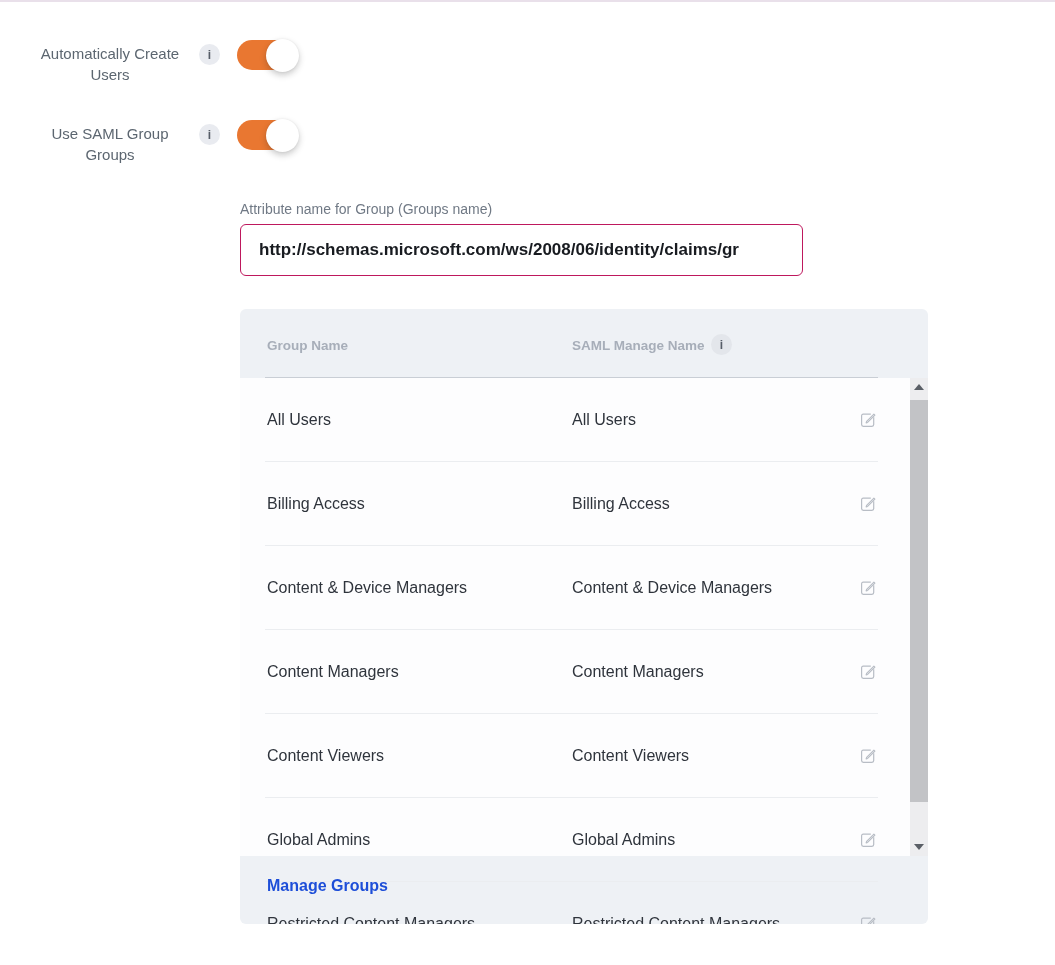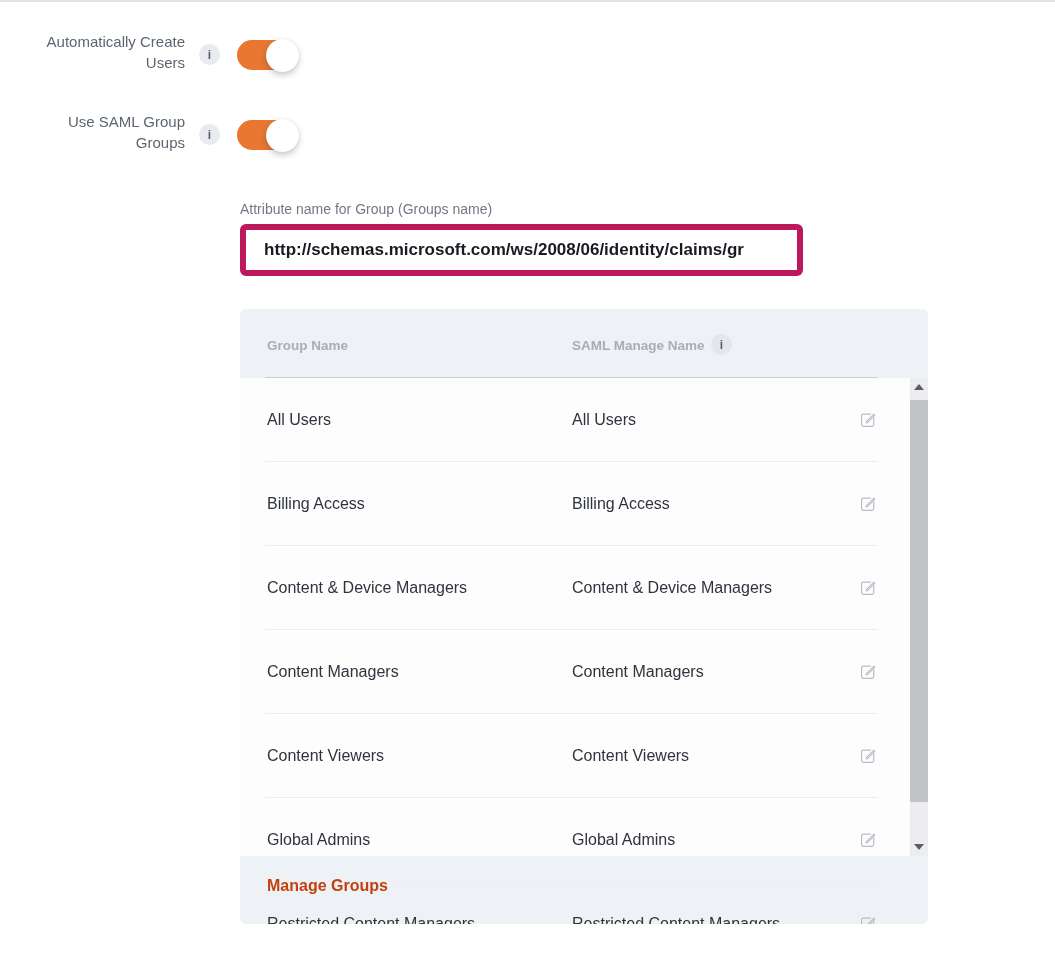--- a/index.html
+++ b/index.html
@@ -2,36 +2,36 @@
 <html><head>
 <meta charset="utf-8">
 <style>
   html,body { margin:0; padding:0; background:#ffffff; }
   body { font-family:"Liberation Sans", sans-serif; }
   #page { position:relative; width:1055px; height:965px; background:#fff; overflow:hidden; }
 
   .top-line { position:absolute; left:0; top:0; width:1055px; height:2px; background:#e9e0ea; }
 
   
-  .toggle-label { position:absolute; width:150px; text-align:right;
-    font-size:15px; line-height:21px; color:#5c6670; }
+  .toggle-label { position:absolute; width:150px; text-align:center;
+    font-size:15px; line-height:21px; color:#5c6670;margin-top:12px; }
   .info-icon { position:absolute; width:21px; height:21px; border-radius:50%;
     background:#e9ebf0; color:#565d68; font-size:12px; font-weight:bold;
     display:flex; align-items:center; justify-content:center; cursor:default; }
   .toggle { position:absolute; width:62px; height:32px; cursor:pointer; }
   .toggle .pill { position:absolute; left:0; top:1px; width:54px; height:30px;
     border-radius:15px; background:#e97731; }
   .toggle .knob { position:absolute; left:29px; top:0; width:33px; height:33px;
     border-radius:50%; background:#fff;
     box-shadow:0 3px 6px rgba(40,40,40,.25), 0 0 2px rgba(0,0,0,.08); }
 
   
   .attr-label { position:absolute; left:240px; top:201px; font-size:14px; color:#707985; }
   .attr-input-wrap { position:absolute; left:240px; top:224px; width:563px; height:52px;
-    background:#fff; border:6px solid #be185d; border-radius:6px; box-sizing:border-box; }
+    background:#fff; border:1px solid #be185d; border-radius:6px; box-sizing:border-box; }
   .attr-input-wrap input { width:100%; height:100%; border:none; outline:none; background:transparent;
     padding:0 18px; box-sizing:border-box; font-family:"Liberation Sans", sans-serif;
     font-size:17px; font-weight:bold; color:#181b20; white-space:nowrap; overflow:hidden; }
 
   
   .panel { position:absolute; left:240px; top:296px; width:688px; height:615px;
     background:#eef1f5; border-radius:6px; overflow:hidden;margin-top:13px; }
   .th { position:absolute; top:29px; font-size:13.5px; font-weight:bold; color:#a7aeb9; }
   .th1 { left:27px; }
   .th2 { left:332px; }
@@ -54,21 +54,21 @@
     display:flex; align-items:center; justify-content:center; cursor:pointer; }
   .scroll-btn.up { top:0; }
   .scroll-btn.down { bottom:0; }
   .tri-up { width:0; height:0; border-left:5px solid transparent; border-right:5px solid transparent;
     border-bottom:6px solid #5a5f66; }
   .tri-down { width:0; height:0; border-left:5px solid transparent; border-right:5px solid transparent;
     border-top:6px solid #5a5f66; }
   .scroll-thumb { position:absolute; left:0; top:22px; width:18px; height:402px; background:#c2c3c6; cursor:grab; }
 
   .footer-link { position:absolute; left:27px; top:568px; font-size:16px; font-weight:bold;
-    color:#c2410c; cursor:pointer; }
+    color:#1d4ed8; cursor:pointer; }
 </style>
 </head>
 <body>
 
 <div id="page">
   <div class="top-line"></div>
 
   <div class="toggle-label" style="left:35px; top:31px;">Automatically Create Users</div>
   <div class="info-icon" style="left:199px; top:44px;">i</div>
   <div class="toggle" style="left:237px; top:39px;">

